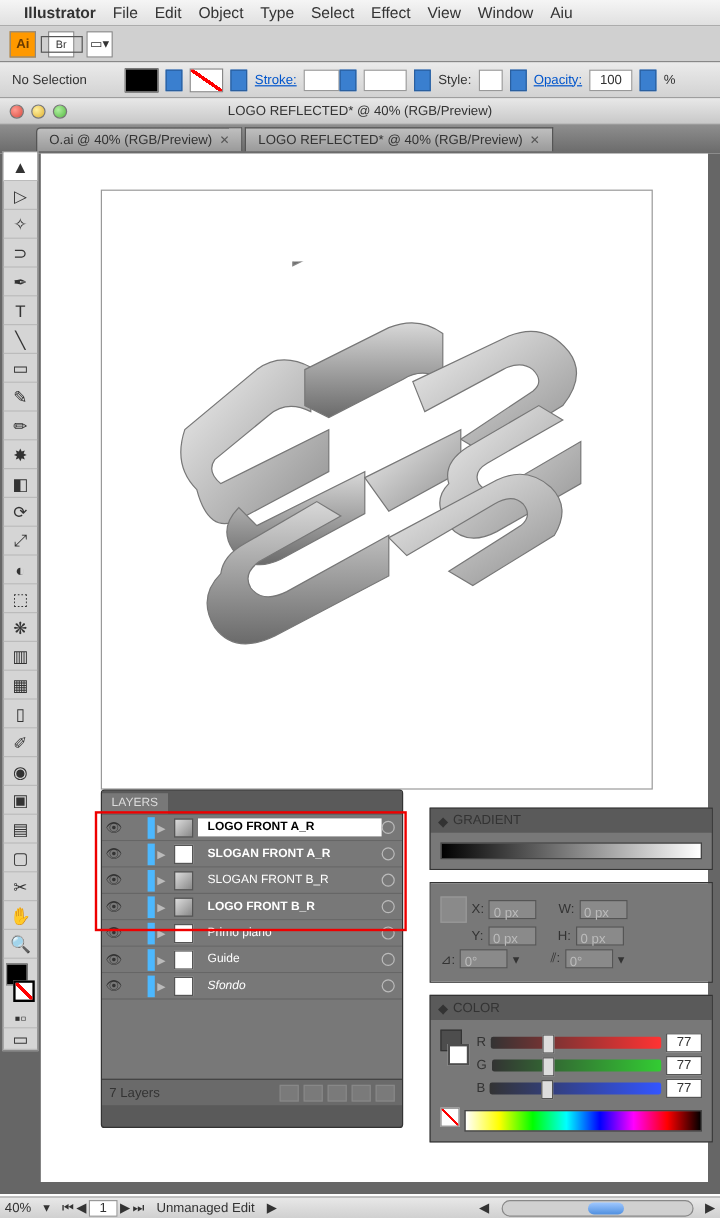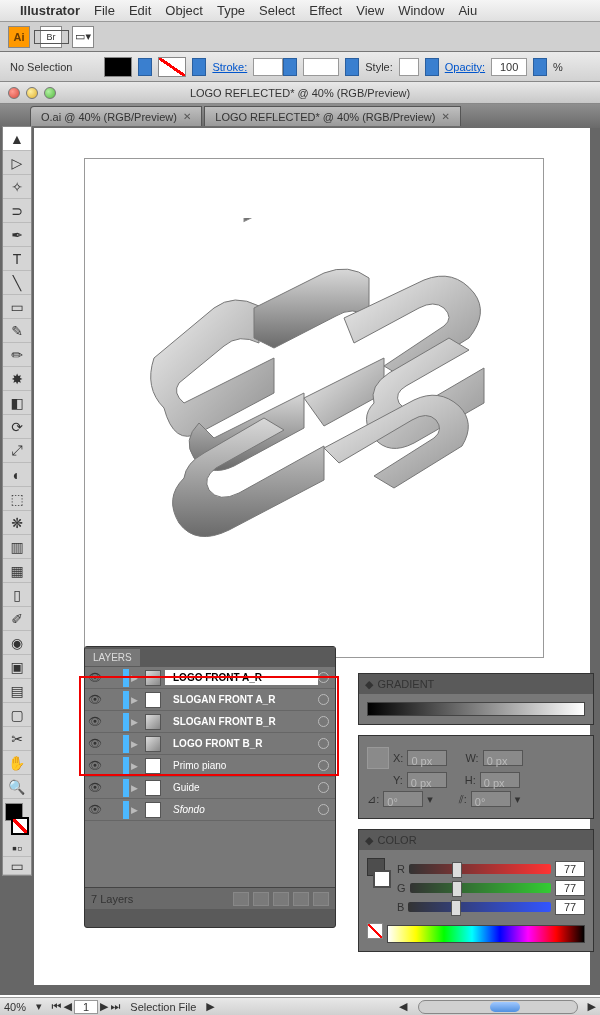--- a/index.html
+++ b/index.html
@@ -38,21 +38,21 @@
 .fsf{position:absolute;top:0;left:2px;width:18px;height:18px;background:#000;border:1px solid #888;}
 .fss{position:absolute;bottom:0;right:2px;width:18px;height:18px;background:#fff;border:2px solid #000;}
 .fss:after{content:"";position:absolute;inset:0;background:linear-gradient(to top right,transparent 42%,red 42%,red 58%,transparent 58%);}
 .canvas{position:absolute;top:0;left:34px;right:10px;bottom:10px;background:#fff;}
 .artboard{position:absolute;top:30px;left:50px;width:460px;height:500px;border:1px solid #999;}
 .artimg{position:absolute;inset:0;display:flex;align-items:center;justify-content:center;}
 .panel{position:absolute;background:#5a5a5a;border:1px solid #333;border-radius:3px;}
 .panel .ptabs{height:20px;display:flex;align-items:center;background:#5a5a5a;}
 .panel .ptab{padding:3px 8px;color:#ddd;font-size:10px;text-transform:uppercase;}
 .panel .ptab.act{background:#787878;}
-.layers{top:518px;left:50px;width:252px;height:282px;}
+.layers{top:530px;left:50px;width:252px;height:282px;}
 .layerlist{background:#787878;height:220px;}
 .layerrow{height:22px;display:flex;align-items:center;border-bottom:1px solid #666;background:#787878;}
 .eye{width:20px;height:20px;display:flex;align-items:center;justify-content:center;color:#333;}
 .lock{width:16px;}
 .cbar{width:6px;height:18px;background:#4cb8ff;margin:0 2px;}
 .tri{width:10px;color:#bbb;font-size:9px;}
 .thumb{width:16px;height:16px;background:#fff;border:1px solid #555;margin:0 4px;}
 .thumb.grad{background:linear-gradient(135deg,#ddd,#888);}
 .lname{flex:1;color:#fff;font-size:10px;padding:2px 8px;}
 .lname.sel{background:#fff;color:#000;}
@@ -250,21 +250,21 @@
             <span class="thumb "></span>
             <span class="lname" style="font-weight:bold">SLOGAN FRONT A_R</span>
             <span class="circ"></span>
           </div>
           <div class="layerrow">
             <span class="eye">👁</span>
             <span class="lock"></span>
             <span class="cbar"></span>
             <span class="tri">▶</span>
             <span class="thumb grad"></span>
-            <span class="lname" style="font-weight:bold">SLOGAN FRONT B_R</span>
+            <span class="lname" style="font-weight:normal">SLOGAN FRONT B_R</span>
             <span class="circ"></span>
           </div>
           <div class="layerrow">
             <span class="eye">👁</span>
             <span class="lock"></span>
             <span class="cbar"></span>
             <span class="tri">▶</span>
             <span class="thumb grad"></span>
             <span class="lname" style="font-weight:bold">LOGO FRONT B_R</span>
             <span class="circ"></span>
@@ -388,19 +388,19 @@
 <div class="status">
   <span>40%</span>
   <span>▾</span>
   <span style="display:flex;align-items:center;gap:2px">
     <span>⏮</span>
     <span>◀</span>
     <input class="num" style="width: 24px; height: 14px;" value="1">
     <span>▶</span>
     <span>⏭</span>
   </span>
-  <span>Selection File</span>
+  <span>Unmanaged Edit</span>
   <span>▶</span>
   <span style="flex:1"></span>
   <span>◀</span>
   <div class="scroll"></div>
   <span>▶</span>
 </div>
 
 </body></html>

